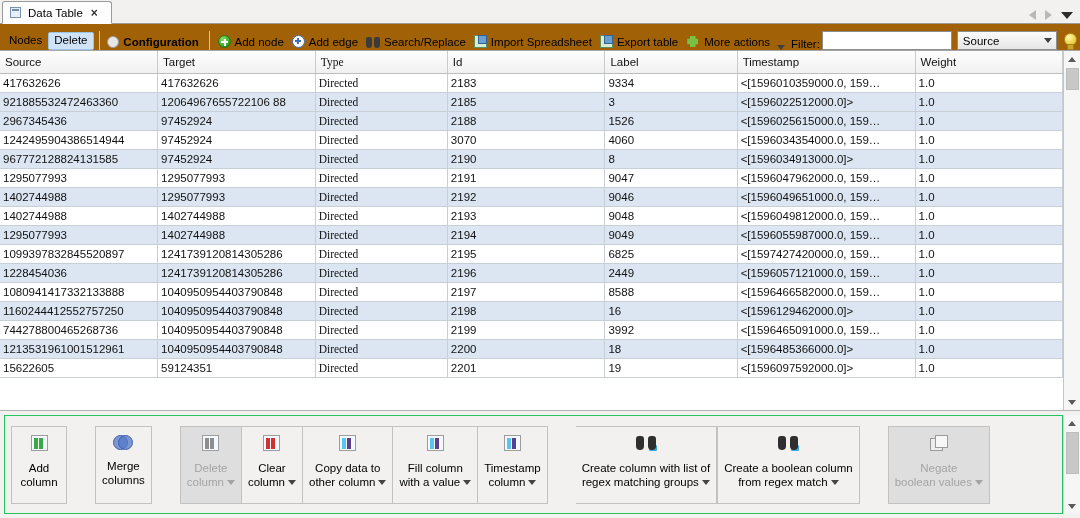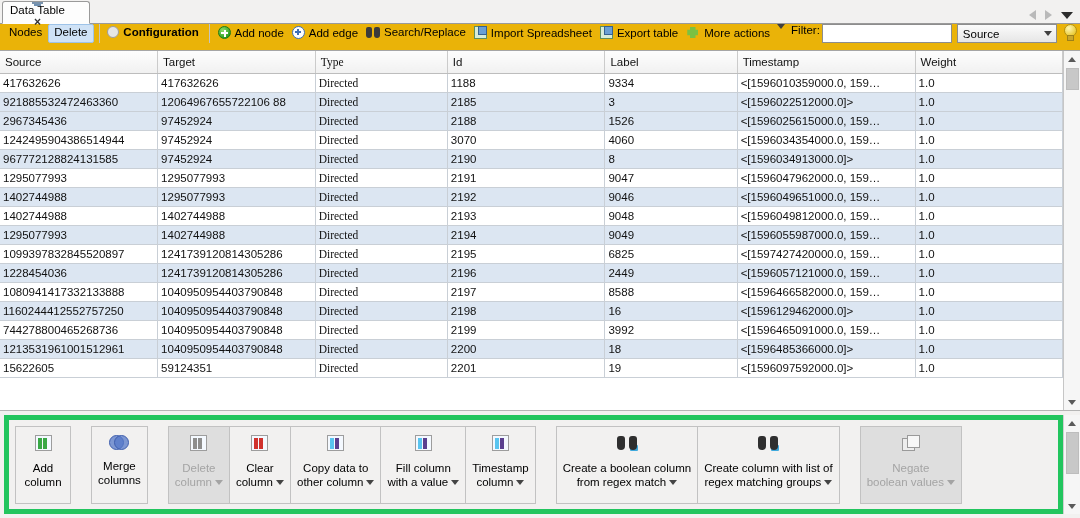--- a/index.html
+++ b/index.html
@@ -23,31 +23,30 @@
     height: 24px;
     background: #f2f1f0;
     display: flex;
     align-items: flex-end;
     position: relative;
     border-bottom: 1px solid #9a9a9a;
   }
   .tab {
     height: 23px;
     display: flex; align-items: center;
-    gap: 0;
-    padding: 0 24px 0 7px;
+    gap: 7px;
+    padding: 0 12px 0 7px;
     background: #fdfdfd;
     border: 1px solid #9a9a9a;
     border-bottom: 1px solid #fdfdfd;
     border-top-left-radius: 3px;
     border-top-right-radius: 3px;
     margin-left: 2px;
     position: relative; top: 1px;
     font-size: 11.5px;
-    flex-direction: column;
   }
   .tab-icon {
     width: 11px; height: 11px;
     background: #e8f1fb;
     border: 1px solid #7a93ad;
     display: inline-block;
     position: relative;
   }
   .tab-icon::after {
     content: "";
@@ -64,22 +63,22 @@
     padding: 0 7px 3px 0;
   }
   .tri { width: 0; height: 0; display: inline-block; }
   .tri-left  { border-top: 5px solid transparent; border-bottom: 5px solid transparent; border-right: 7px solid #b9b9b9; }
   .tri-right { border-top: 5px solid transparent; border-bottom: 5px solid transparent; border-left: 7px solid #b9b9b9; }
   .tri-down  { border-left: 6px solid transparent; border-right: 6px solid transparent; border-top: 7px solid #2c2c2c; }
 
   
   .toolbar {
     height: 27px;
-    background: #eab308;
-    display: flex; align-items: flex-start;
+    background: #a16207;
+    display: flex; align-items: flex-end;
     gap: 0px;
     padding: 0 3px;
     border-bottom: 1px solid #a6a6a6;
   }
   .tgl {
     font-size: 11.5px;
     padding: 2px 5px 3px 5px;
     cursor: pointer;
     border: 1px solid transparent;
     line-height: 1;
@@ -258,25 +257,25 @@
   
   .bottom {
     flex: 1 1 auto;
     display: flex;
     background: #f2f1f0;
     padding: 4px 0 4px 4px;
     min-height: 0;
   }
   .bottom-inner {
     flex: 1 1 auto;
-    border: 5px solid #22c55e;
+    border: 1px solid #22c55e;
     background: #f2f1f0;
     display: flex; align-items: center;
     padding: 3px 6px;
-    gap: 8px;
+    gap: 16px;
     overflow: hidden;
   }
   .grp { display: flex; align-items: center; }
   .grp + .grp { margin-left: 12px; }
   .abtn {
     min-width: 56px;
     height: 78px;
     border: 1px solid #c2c2c2;
     background: #f2f1f0;
     display: flex; flex-direction: column; align-items: center; justify-content: flex-start;
@@ -432,21 +431,21 @@
             <th class="col-label">Label</th>
             <th class="col-time">Timestamp</th>
             <th class="col-weight">Weight</th>
           </tr>
         </thead>
         <tbody id="tbody">
             <tr class="odd">
               <td class="col-source">417632626</td>
               <td class="col-target">417632626</td>
               <td class="col-type">Directed</td>
-              <td class="col-id">1188</td>
+              <td class="col-id">2183</td>
               <td class="col-label">9334</td>
               <td class="col-time">&lt;[1596010359000.0, 159…</td>
               <td class="col-weight">1.0</td>
             </tr>
             <tr class="even">
               <td class="col-source">921885532472463360</td>
               <td class="col-target">12064967655722106 88</td>
               <td class="col-type">Directed</td>
               <td class="col-id">2185</td>
               <td class="col-label">3</td>
@@ -663,38 +662,38 @@
               <i class="a"></i>
               <i class="b"></i>
             </span>
             <div class="lbl">
               <div>Timestamp</div>
               <div><span>column</span><span class="arrowdn"></span></div>
             </div>
           </div>
         </div>
         <div class="grp">
+          <div class="abtn seg">
+            <span class="binoc-lg">
+              <i></i>
+            </span>
+            <div class="lbl">
+              <div>Create column with list of</div>
+              <div><span>regex matching groups</span><span class="arrowdn"></span></div>
+            </div>
+          </div>
           <div class="abtn seg first">
             <span class="binoc-lg">
               <i></i>
             </span>
             <div class="lbl">
               <div>Create a boolean column</div>
               <div><span>from regex match</span><span class="arrowdn"></span></div>
             </div>
           </div>
-          <div class="abtn seg">
-            <span class="binoc-lg">
-              <i></i>
-            </span>
-            <div class="lbl">
-              <div>Create column with list of</div>
-              <div><span>regex matching groups</span><span class="arrowdn"></span></div>
-            </div>
-          </div>
         </div>
         <div class="grp">
           <div class="abtn disabled">
             <span class="neg-ico"></span>
             <div class="lbl">
               <div>Negate</div>
               <div><span>boolean values</span><span class="arrowdn"></span></div>
             </div>
           </div>
         </div>

